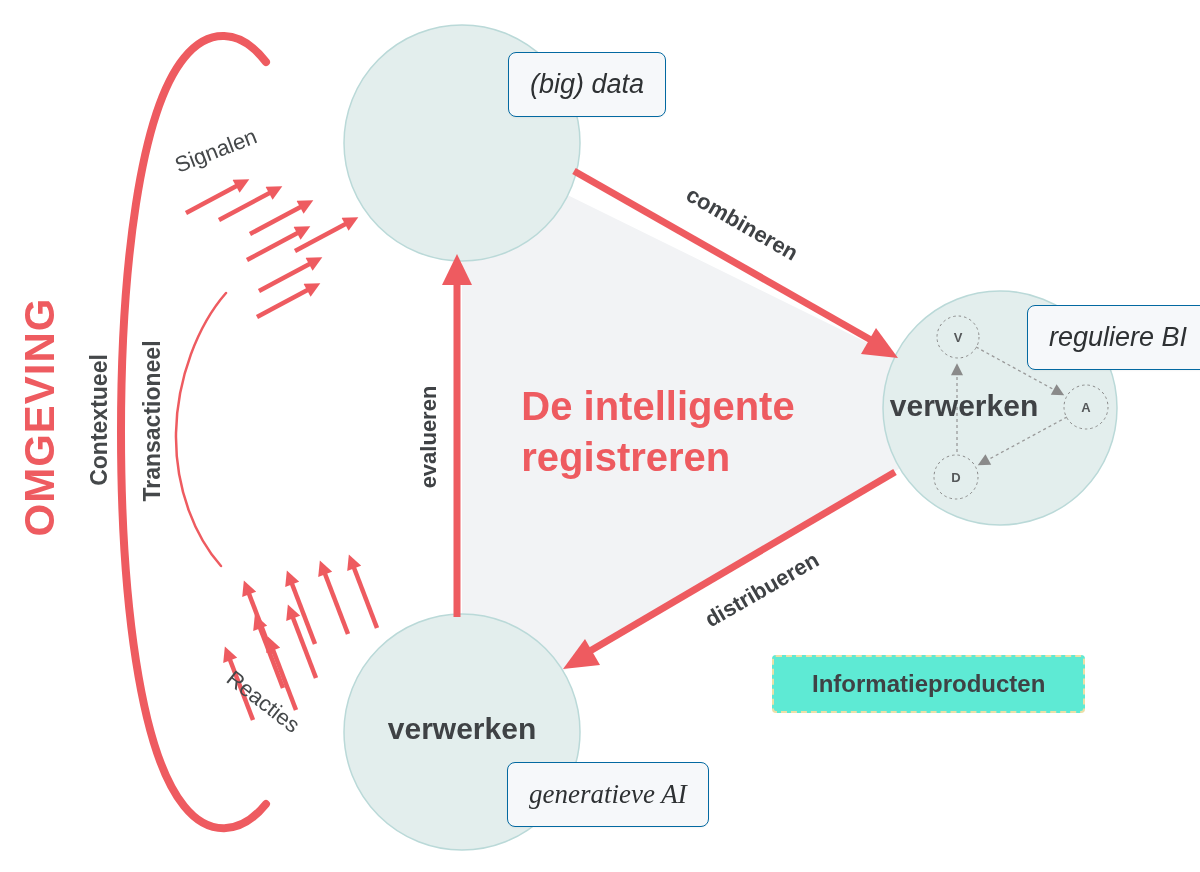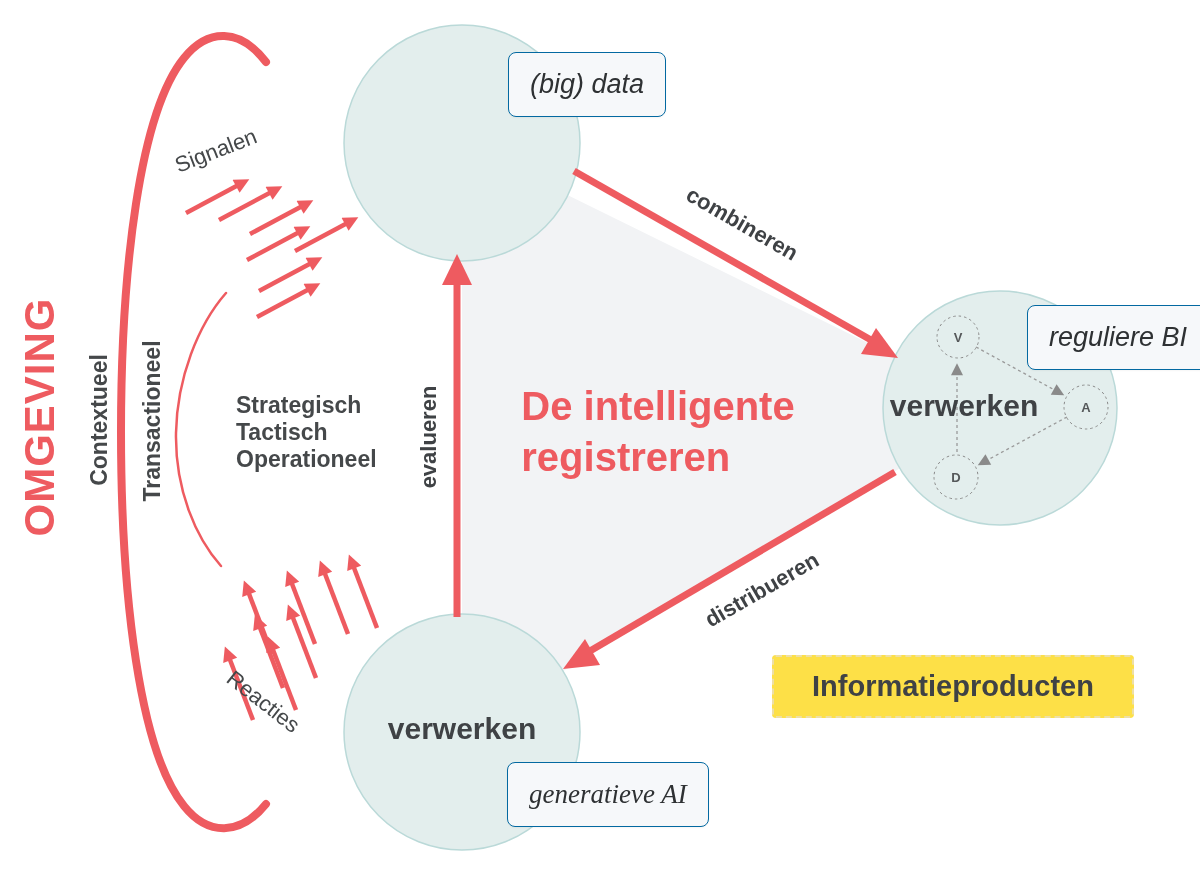--- a/index.html
+++ b/index.html
@@ -19,22 +19,22 @@
   .rot{position:absolute;white-space:nowrap;}
   .title{
     text-align:left;font-size:40px;font-weight:700;color:#ee5b60;line-height:51px;
   }
   .omgeving{font-size:42px;font-weight:800;color:#ee5b60;letter-spacing:1px;}
   .axis-label{font-size:23px;font-weight:700;color:#45484a;}
   .edge-label{font-size:22px;font-weight:600;color:#3f4245;}
   .flow-label{font-size:22px;font-weight:400;color:#45484a;}
   .levels{font-size:23px;font-weight:700;color:#45484a;line-height:27px;}
   .products{
-    background:#fde047;border:2px dashed #eddfa6;border-radius:4px;
-    font-size:29px;font-weight:700;color:#3f4245;padding:13px 38px;
+    background:#5eead4;border:2px dashed #eddfa6;border-radius:4px;
+    font-size:24px;font-weight:700;color:#3f4245;padding:13px 38px;
   }
   .mini-letter{font-size:13px;font-weight:700;color:#55585a;}
 </style>
 </head>
 <body>
 
 <div class="stage">
 
   <svg width="1200" height="872" viewBox="0 0 1200 872">
     <defs>
@@ -98,25 +98,20 @@
       </g>
     </g>
   </svg>
 
   <div class="rot omgeving" style="left:40px;top:417px;transform:translate(-50%,-50%) rotate(-90deg);">OMGEVING</div>
   <div class="rot axis-label" style="left:99px;top:420px;transform:translate(-50%,-50%) rotate(-90deg);">Contextueel</div>
   <div class="rot axis-label" style="left:152px;top:421px;transform:translate(-50%,-50%) rotate(-90deg);">Transactioneel</div>
   <div class="rot flow-label" style="left:216px;top:151px;transform:translate(-50%,-50%) rotate(-21deg);">Signalen</div>
   <div class="rot flow-label" style="left:263px;top:702px;transform:translate(-50%,-50%) rotate(38deg);">Reacties</div>
 
-  <div class="abs levels" style="left:236px;top:392px;">
-    <div>Strategisch</div>
-    <div>Tactisch</div>
-    <div>Operationeel</div>
-  </div>
 
   <div class="abs ctr title" style="left:658px;top:432px;">
     <div>De intelligente</div>
     <div>registreren</div>
   </div>
 
   <div class="abs ctr node-label" style="left:964px;top:406px;text-align:center;">verwerken</div>
   <div class="abs ctr node-label" style="left:462px;top:729px;">verwerken</div>
 
   <div class="abs tag" style="left:508px;top:52px;">(big) data</div>

